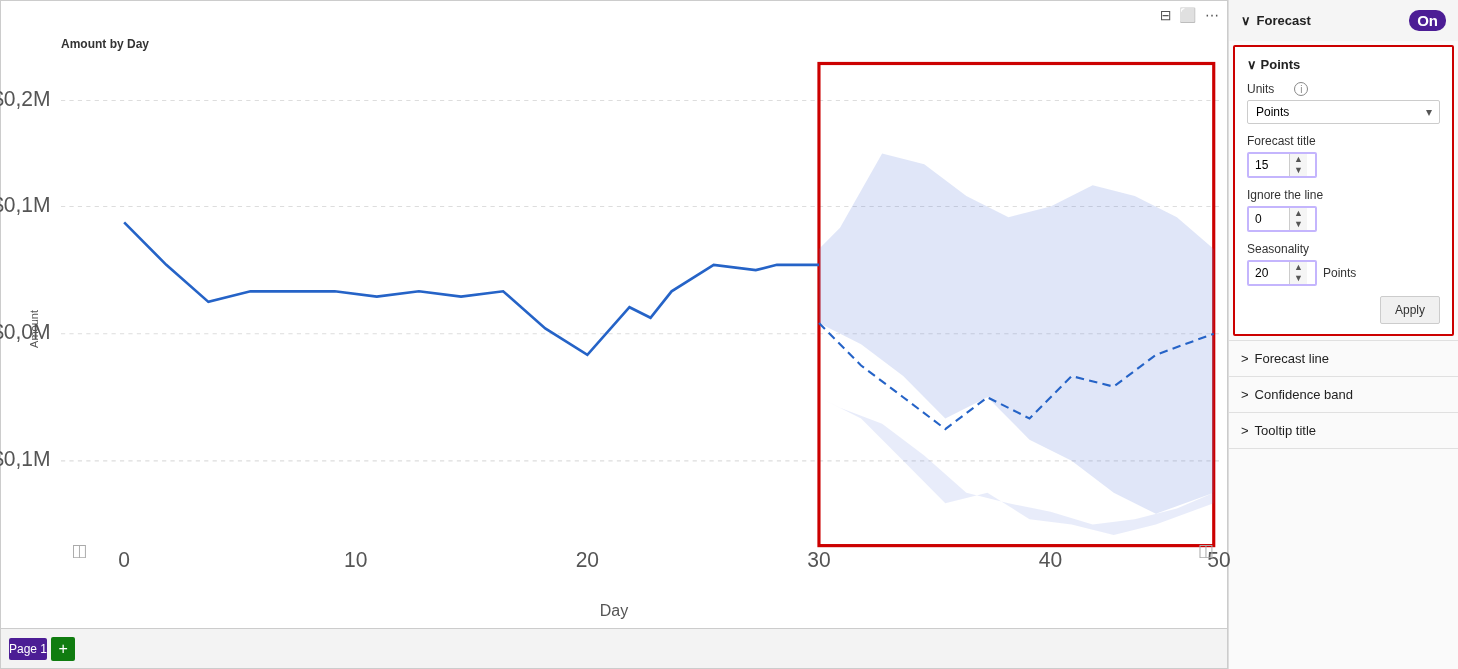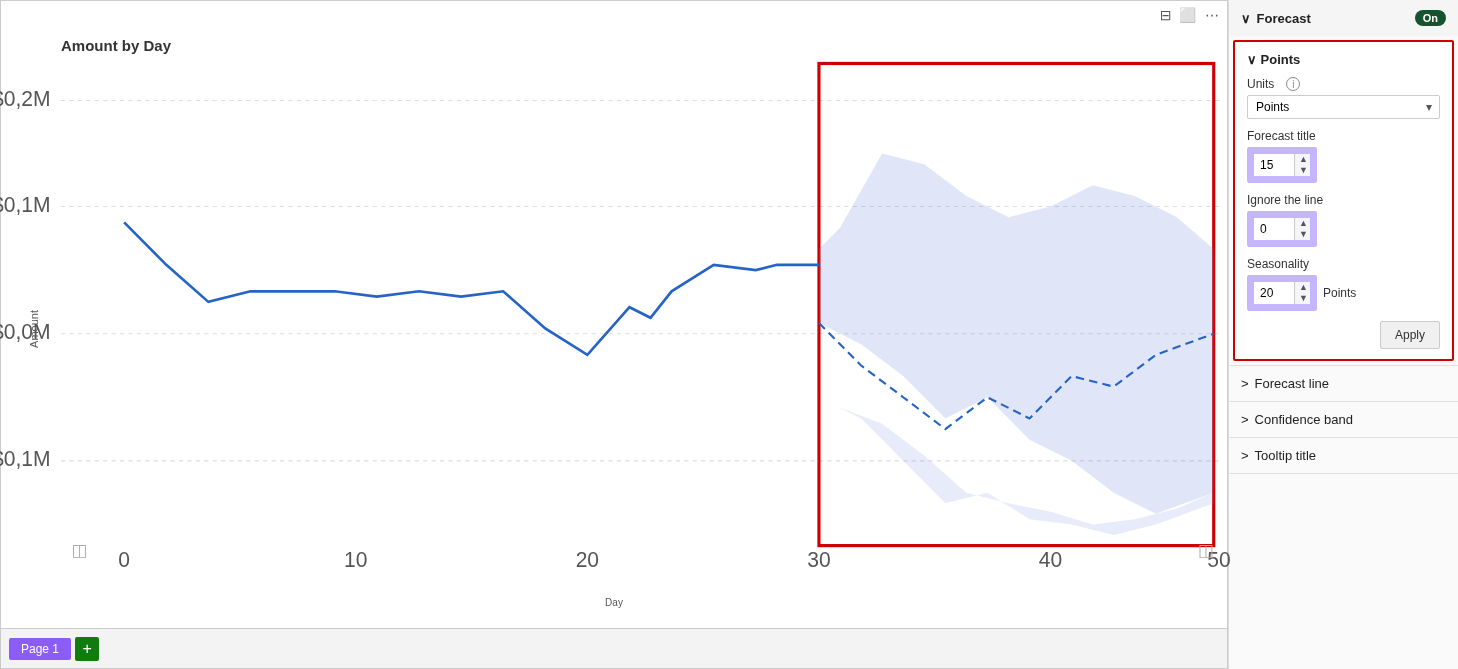--- a/index.html
+++ b/index.html
@@ -40,41 +40,41 @@
     .chart-container {
       flex: 1;
       position: relative;
       padding: 8px 8px 40px 60px;
     }
 
     .chart-title {
       position: absolute;
       top: 8px;
       left: 60px;
-      font-size: 15px;
+      font-size: 12px;
       font-weight: 600;
       color: #333;
     }
 
     .chart-y-label {
       position: absolute;
       left: 14px;
       top: 50%;
       transform: translateY(-50%) rotate(-90deg);
       font-size: 11px;
       color: #555;
       white-space: nowrap;
     }
 
     .chart-x-label {
       position: absolute;
-      bottom: 20px;
+      bottom: 8px;
       left: 50%;
       transform: translateX(-50%);
-      font-size: 10px;
+      font-size: 16px;
       color: #555;
     }
 
     svg.chart-svg {
       width: 100%;
       height: 100%;
       overflow: visible;
     }
 
     
@@ -82,23 +82,23 @@
       height: 40px;
       background: #f3f3f3;
       border-top: 1px solid #ccc;
       display: flex;
       align-items: center;
       padding: 0 8px;
       gap: 4px;
     }
 
     .page-tab {
-      background: #8b5cf6;
+      background: #4c1d95;
       color: #fff;
-      padding: 4px 12px;
+      padding: 4px 0;
       border-radius: 2px;
       font-size: 12px;
       cursor: pointer;
     }
 
     .add-page-btn {
       background: #107c10;
       color: #fff;
       width: 24px;
       height: 24px;
@@ -136,25 +136,25 @@
     .panel-section-header-left {
       display: flex;
       align-items: center;
       gap: 6px;
       font-weight: 600;
       font-size: 13px;
       color: #222;
     }
 
     .toggle-on {
-      background: #14532d;
+      background: #4c1d95;
       color: #fff;
       border-radius: 10px;
       padding: 2px 8px;
-      font-size: 11px;
+      font-size: 15px;
       font-weight: 600;
     }
 
     .options-section {
       padding: 10px 12px;
       border: 2px solid #cc0000;
       margin: 4px;
       border-radius: 2px;
       background: #fff;
     }
@@ -172,21 +172,21 @@
     .form-group {
       margin-bottom: 10px;
     }
 
     .form-label {
       font-size: 12px;
       color: #333;
       margin-bottom: 4px;
       display: flex;
       align-items: center;
-      gap: 12px;
+      gap: 20px;
     }
 
     .form-select {
       width: 100%;
       padding: 4px 8px;
       border: 1px solid #ccc;
       border-radius: 2px;
       font-size: 12px;
       background: #fff;
       appearance: none;
@@ -206,21 +206,21 @@
       top: 50%;
       transform: translateY(-50%);
       pointer-events: none;
       font-size: 12px;
       color: #555;
     }
 
     .spinner-input {
       display: flex;
       align-items: center;
-      border: 7px solid #c4b5fd;
+      border: 2px solid #c4b5fd;
       border-radius: 2px;
       overflow: hidden;
       width: 70px;
     }
 
     .spinner-input input {
       border: none;
       outline: none;
       padding: 4px 6px;
       font-size: 12px;

